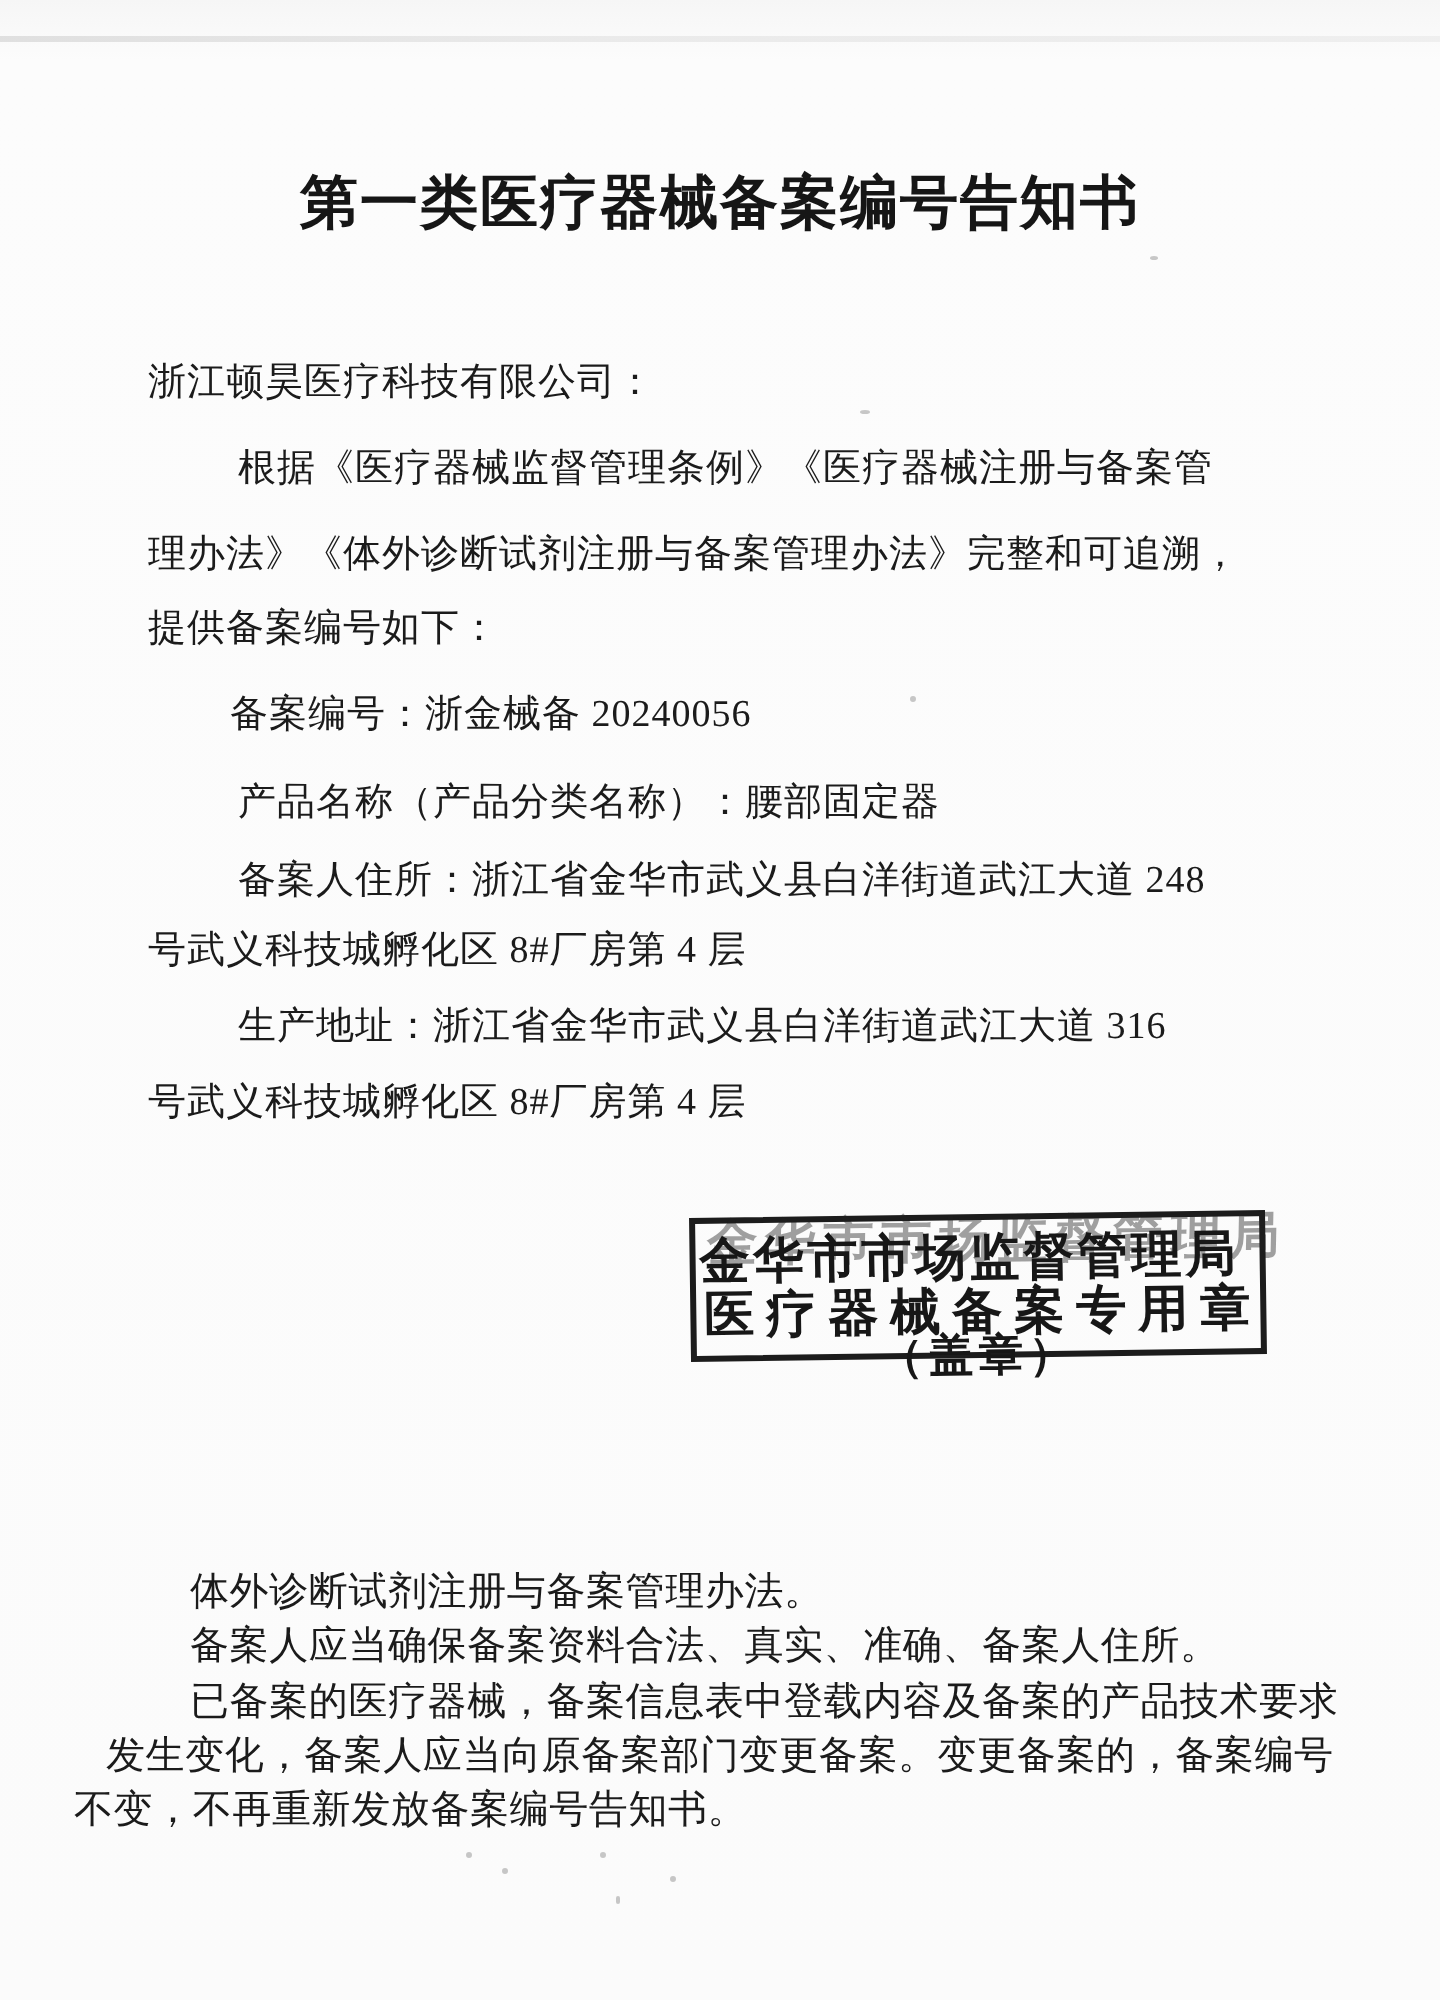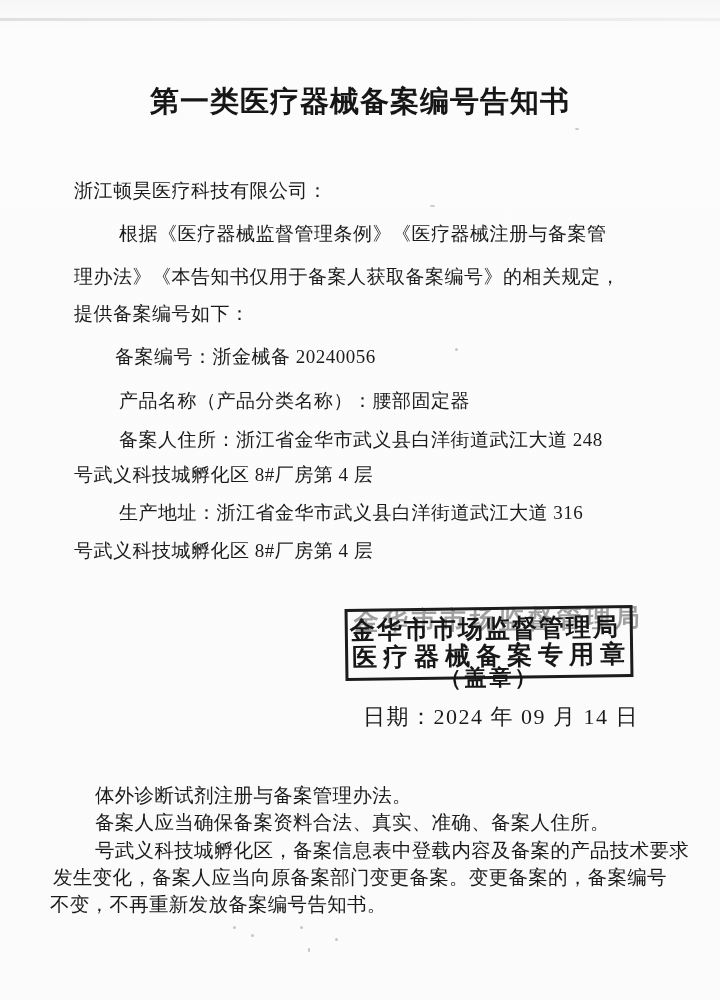--- a/index.html
+++ b/index.html
@@ -121,21 +121,21 @@
     position: absolute;
     white-space: nowrap;
     font-size: 19.5px;
     letter-spacing: 0.3px;
     color: #1b1b1b;
   }
   .note-1 { left: 95px; top: 782px; }
   .note-2 { left: 95px; top: 809px; }
   .note-3 { left: 95px; top: 837px; }
   .note-4 { left: 53px; top: 864px; }
-  .note-5 { left: 50px; top: 891px; }
+  .note-5 { left: 37px; top: 891px; }
 
   .speck {
     position: absolute;
     width: 3px;
     height: 3px;
     border-radius: 50%;
     background: #9a9a9a;
     opacity: .55;
   }
   .speck.s1 { left: 233px; top: 926px; }
@@ -152,42 +152,41 @@
 
 <div class="page">
 
   <div class="scan-edge"></div>
 
   <div class="doc-title">第一类医疗器械备案编号告知书</div>
 
   <div class="line salutation">浙江顿昊医疗科技有限公司：</div>
 
   <div class="line intro-1">根据《医疗器械监督管理条例》《医疗器械注册与备案管</div>
-  <div class="line intro-2">理办法》《本告知书仅用于备案人获取备案编号》的相关规定，</div>
+  <div class="line intro-2">理办法》《体外诊断试剂注册与备案管理办法》完整和可追溯，</div>
   <div class="line intro-3">提供备案编号如下：</div>
 
   <div class="line filing-no">备案编号：浙金械备 20240056</div>
   <div class="line product-name">产品名称（产品分类名称）：腰部固定器</div>
   <div class="line reg-addr-1">备案人住所：浙江省金华市武义县白洋街道武江大道 248</div>
   <div class="line reg-addr-2">号武义科技城孵化区 8#厂房第 4 层</div>
   <div class="line prod-addr-1">生产地址：浙江省金华市武义县白洋街道武江大道 316</div>
   <div class="line prod-addr-2">号武义科技城孵化区 8#厂房第 4 层</div>
 
   <div class="stamp">
     <div class="stamp-ghost">金华市市场监督管理局</div>
     <div class="stamp-line1">金华市市场监督管理局</div>
     <div class="stamp-line2">医疗器械备案专用章</div>
     <div class="stamp-line3">（盖章）</div>
   </div>
 
-  <div class="date-line">日期：2024 年  09 月  14 日</div>
 
   <div class="note note-1">体外诊断试剂注册与备案管理办法。</div>
   <div class="note note-2">备案人应当确保备案资料合法、真实、准确、备案人住所。</div>
-  <div class="note note-3">号武义科技城孵化区，备案信息表中登载内容及备案的产品技术要求</div>
+  <div class="note note-3">已备案的医疗器械，备案信息表中登载内容及备案的产品技术要求</div>
   <div class="note note-4">发生变化，备案人应当向原备案部门变更备案。变更备案的，备案编号</div>
   <div class="note note-5">不变，不再重新发放备案编号告知书。</div>
 
   <div class="speck s1"></div>
   <div class="speck s2"></div>
   <div class="speck s3"></div>
   <div class="speck s4"></div>
   <div class="speck s5"></div>
   <div class="speck s6"></div>
   <div class="speck s7"></div>

